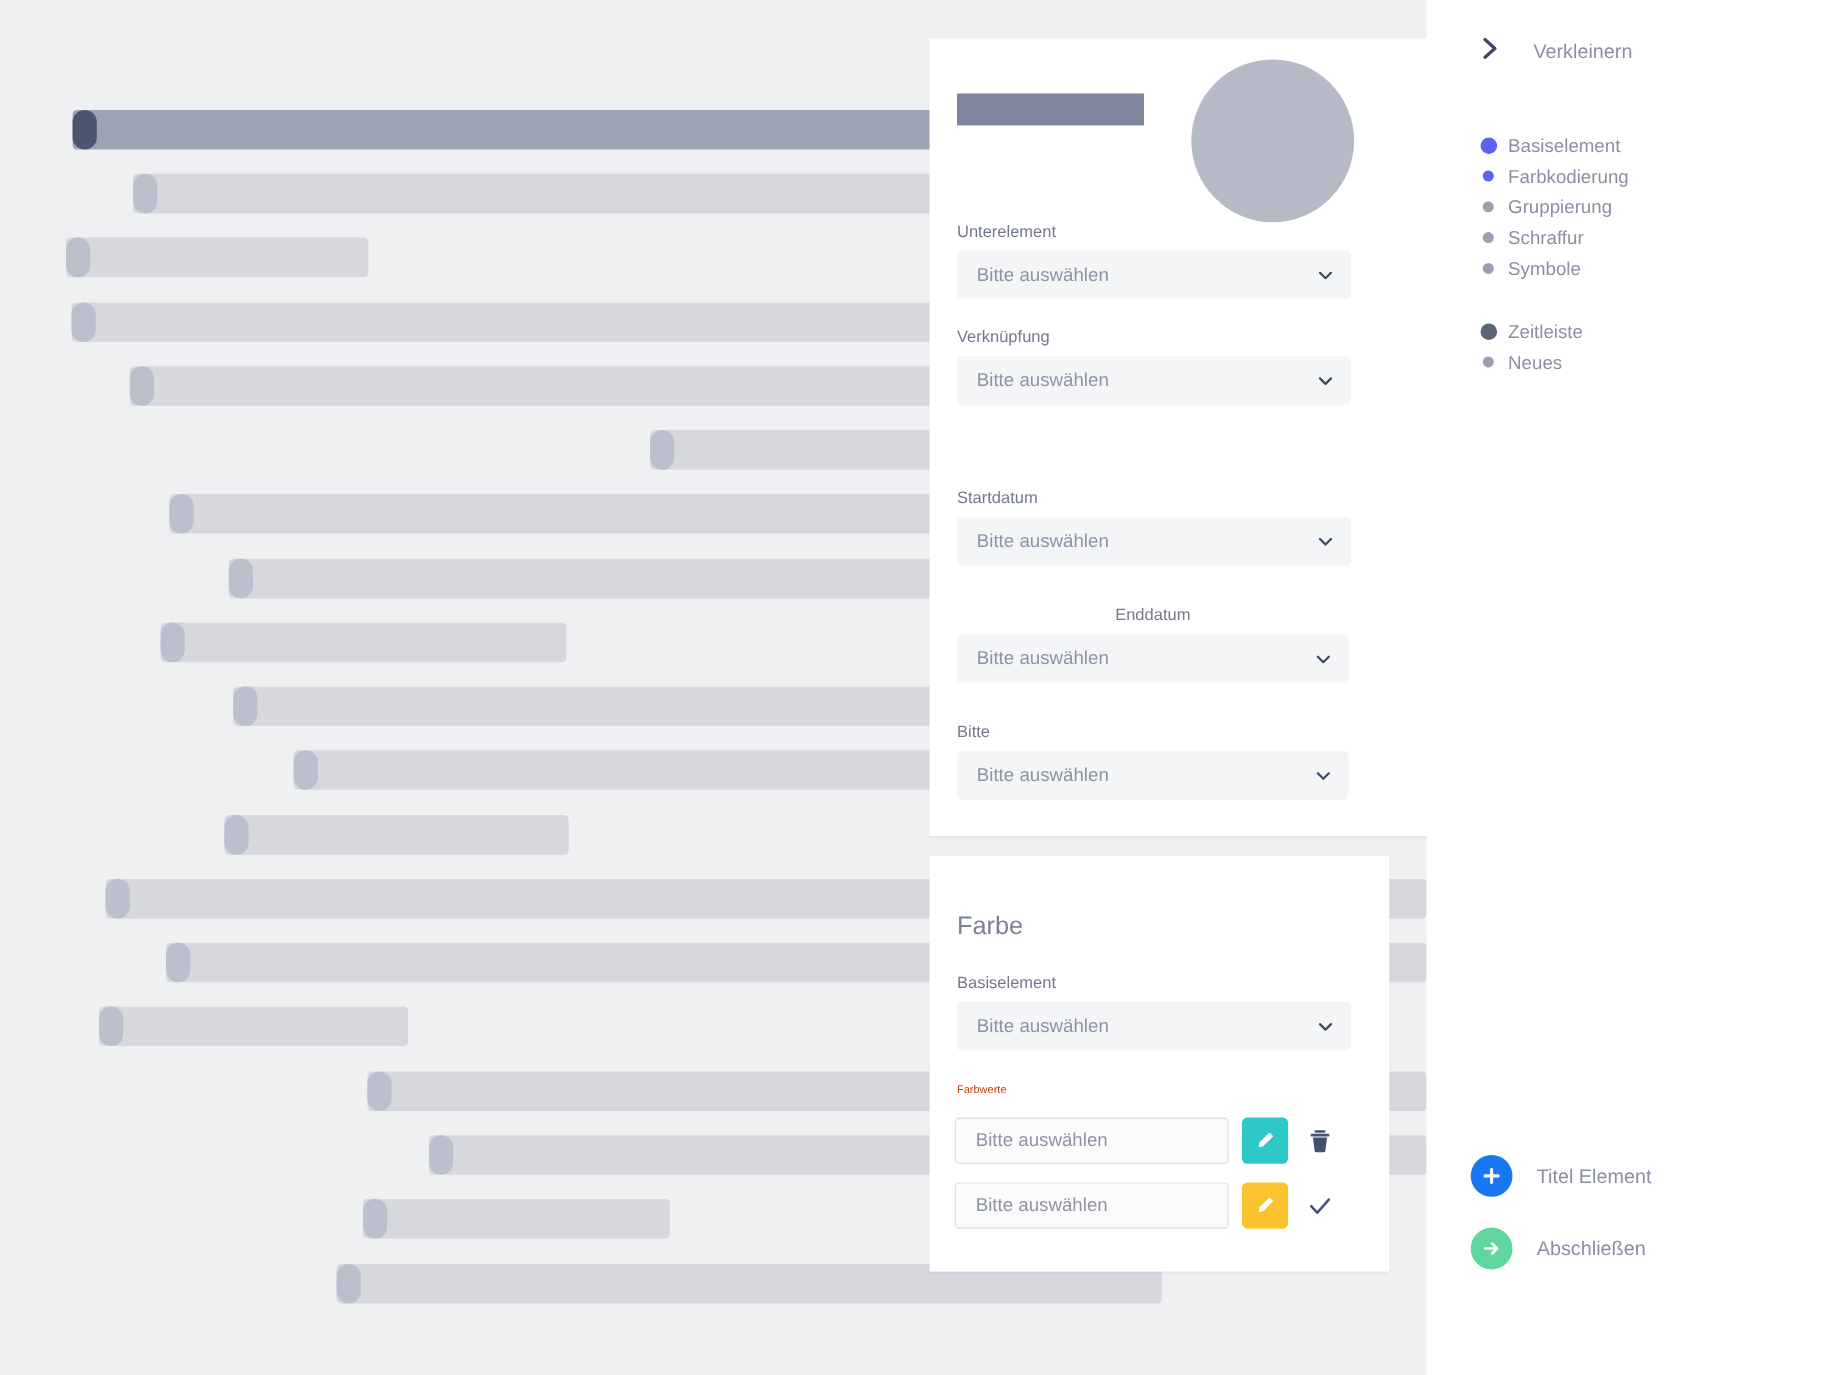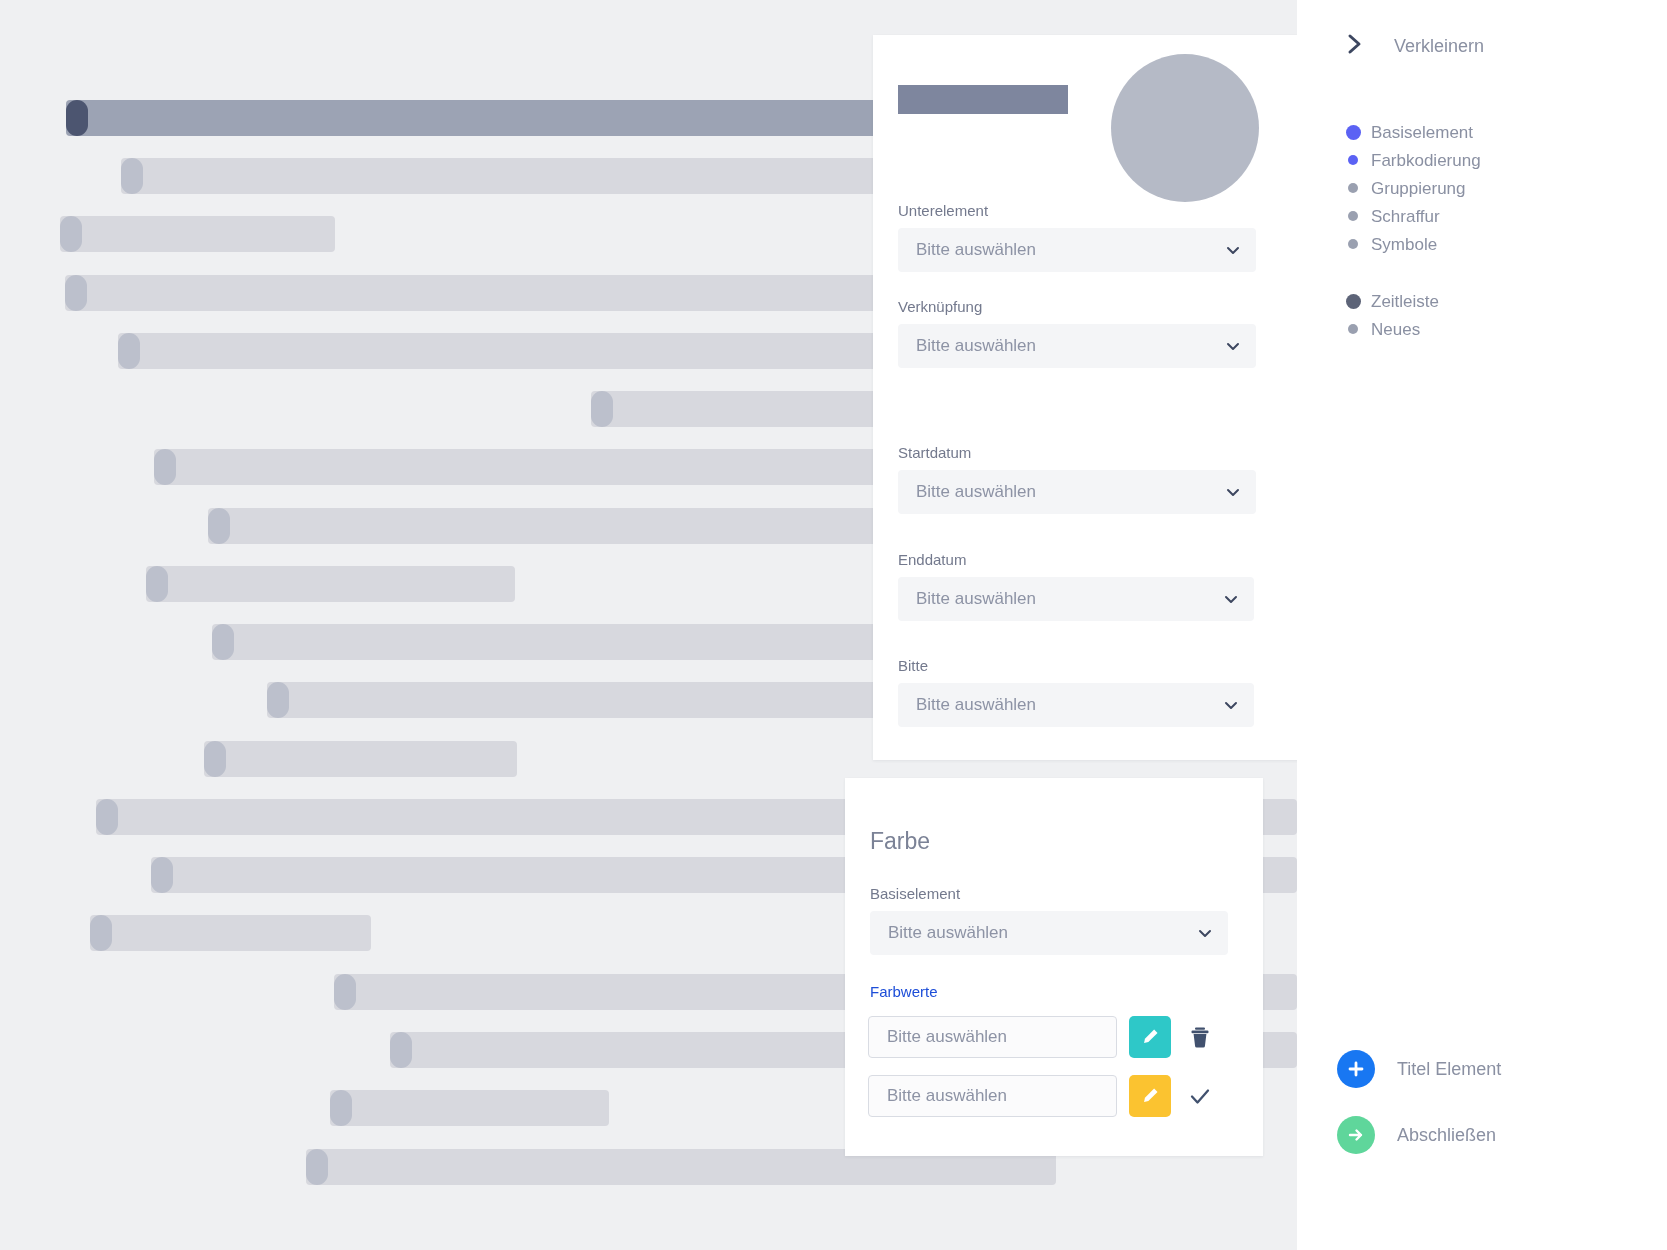--- a/index.html
+++ b/index.html
@@ -46,21 +46,21 @@
   .gantt-bar.primary .gantt-handle { background: #4c5570; }
 
   
   .panel {
     position: absolute;
     background: #ffffff;
     box-shadow: 0 1px 3px rgba(30,40,60,0.07);
   }
   #detail-panel {
     left: 845px; top: 35px;
-    width: 477px; height: 725px; margin-left: 28px;
+    width: 477px; height: 725px;
   }
   #color-panel {
     left: 845px; top: 778px;
     width: 418px; height: 378px;
   }
 
   .panel-title-block {
     position: absolute;
     left: 25px; top: 50px;
     width: 170px; height: 29px;
@@ -107,22 +107,22 @@
     left: 25px;
     font-size: 23px;
     color: #7b8296;
     line-height: 28px;
   }
 
   
   .cv-label {
     position: absolute;
     left: 25px;
-    font-size: 15px;
-    color: #1d4ed8;
+    font-size: 10px;
+    color: #c2410c;
     line-height: 18px;
   }
   .cv-row {
     position: absolute;
     left: 23px;
     display: flex;
     align-items: center;
     gap: 12px;
   }
   .cv-input {
@@ -359,21 +359,21 @@
           <span class="field-label">Startdatum</span>
           <div class="select">
             <span class="value">Bitte auswählen</span>
             <span class="chev">
               <svg width="18" height="18" viewBox="0 0 18 18">
                 <path d="M4 7l5 5 5-5" fill="none" stroke="#3d4760" stroke-width="2" stroke-linecap="round" stroke-linejoin="round"></path>
               </svg>
             </span>
           </div>
         </div>
-        <div class="field" style="top: 516px; width: 356px;">
+        <div class="field" style="top: 516px; width: 356px; text-align: center;">
           <span class="field-label">Enddatum</span>
           <div class="select">
             <span class="value">Bitte auswählen</span>
             <span class="chev">
               <svg width="18" height="18" viewBox="0 0 18 18">
                 <path d="M4 7l5 5 5-5" fill="none" stroke="#3d4760" stroke-width="2" stroke-linecap="round" stroke-linejoin="round"></path>
               </svg>
             </span>
           </div>
         </div>

